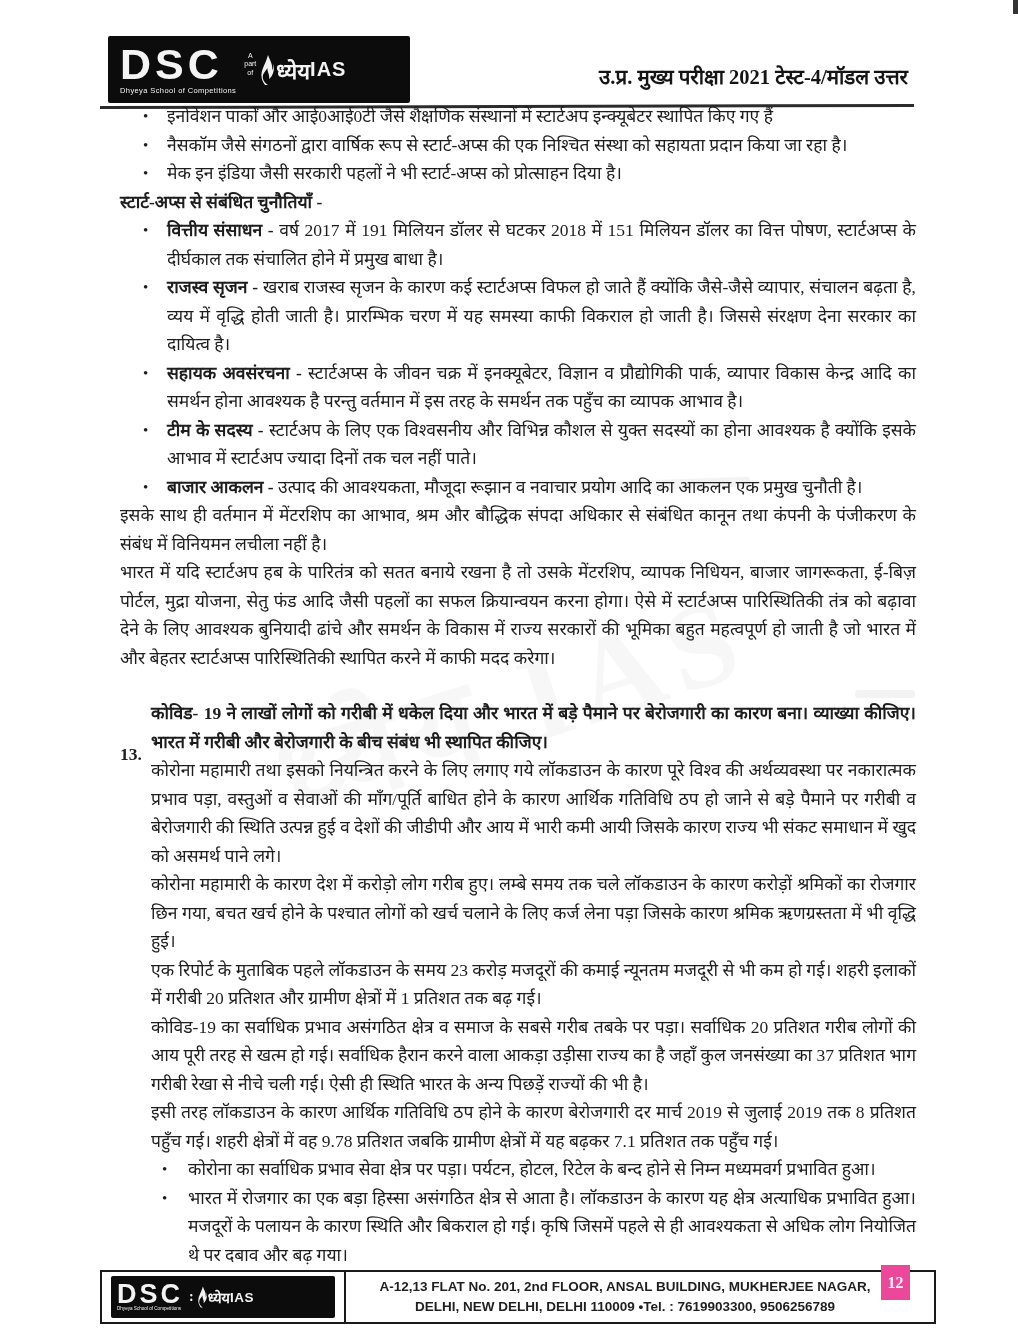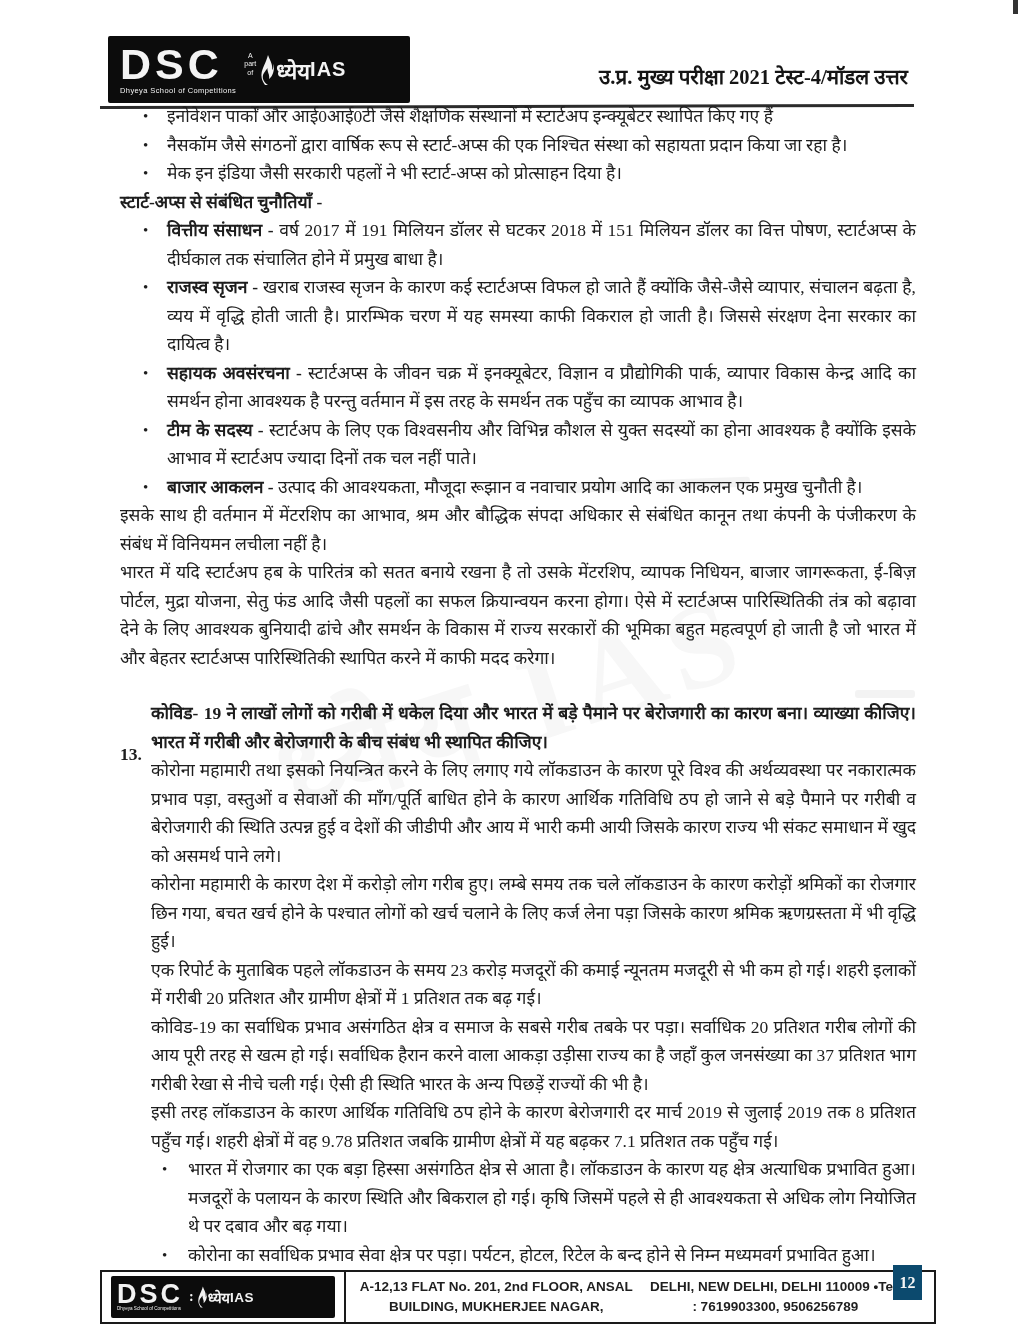--- a/index.html
+++ b/index.html
@@ -89,27 +89,27 @@
     font-family:"Liberation Sans", sans-serif; font-weight:bold;
     font-size:27px; letter-spacing:3px; line-height:0.9;
   }
   .f-tag { font-family:"Liberation Sans", sans-serif; font-size:4.6px; white-space:nowrap; margin-top:1px; }
   .f-left { display:flex; flex-direction:column; line-height:1; }
   .f-colon { font-size:14px; margin:0 4px 0 6px; font-weight:bold; }
   .f-flame { width:9px; height:22px; margin-right:1px; }
   .f-dhyeya { font-size:14.5px; font-weight:bold; }
   .f-ias { font-family:"Liberation Sans", sans-serif; font-size:13.5px; font-weight:bold; letter-spacing:0.5px; }
   .footer-address {
-    flex:1; display:flex; align-items:center; justify-content:center;
+    flex:1; display:flex; flex-direction:column; align-items:center; justify-content:center;
     font-family:"Liberation Sans", sans-serif; font-weight:bold; font-size:13.5px;
     line-height:1.45; color:#1f1f1f; text-align:center; padding-right:30px;
   }
   .page-num-box {
-    position:absolute; right:12px; top:-7px; width:29px; height:35px;
-    background:#0c4a6e; color:#f5f5f5; display:flex; align-items:center; justify-content:center;
+    position:absolute; right:24px; top:-7px; width:29px; height:35px;
+    background:#ec4899; color:#f5f5f5; display:flex; align-items:center; justify-content:center;
     font-family:"Liberation Serif", serif; font-weight:bold; font-size:16px;
   }
   .edge-mark { position:absolute; right:0; top:0; width:5px; height:14px; background:#333; }
 </style>
 </head>
 <body>
 
 <div class="page">
 
   <div class="edge-mark"></div>
@@ -176,22 +176,22 @@
       <div class="q-row">
         <span class="q-num">13.</span>
         <span class="q-text">कोविड- 19 ने लाखों लोगों को गरीबी में धकेल दिया और भारत में बड़े पैमाने पर बेरोजगारी का कारण बना। व्याख्या कीजिए। भारत में गरीबी और बेरोजगारी के बीच संबंध भी स्थापित कीजिए।</span>
       </div>
       <div class="ans-para">कोरोना महामारी तथा इसको नियन्त्रित करने के लिए लगाए गये लॉकडाउन के कारण पूरे विश्व की अर्थव्यवस्था पर नकारात्मक प्रभाव पड़ा, वस्तुओं व सेवाओं की माँग/पूर्ति बाधित होने के कारण आर्थिक गतिविधि ठप हो जाने से बड़े पैमाने पर गरीबी व बेरोजगारी की स्थिति उत्पन्न हुई व देशों की जीडीपी और आय में भारी कमी आयी जिसके कारण राज्य भी संकट समाधान में खुद को असमर्थ पाने लगे।</div>
       <div class="ans-para">कोरोना महामारी के कारण देश में करोड़ो लोग गरीब हुए। लम्बे समय तक चले लॉकडाउन के कारण करोड़ों श्रमिकों का रोजगार छिन गया, बचत खर्च होने के पश्चात लोगों को खर्च चलाने के लिए कर्ज लेना पड़ा जिसके कारण श्रमिक ऋणग्रस्तता में भी वृद्धि हुई।</div>
       <div class="ans-para">एक रिपोर्ट के मुताबिक पहले लॉकडाउन के समय 23 करोड़ मजदूरों की कमाई न्यूनतम मजदूरी से भी कम हो गई। शहरी इलाकों में गरीबी 20 प्रतिशत और ग्रामीण क्षेत्रों में 1 प्रतिशत तक बढ़ गई।</div>
       <div class="ans-para">कोविड-19 का सर्वाधिक प्रभाव असंगठित क्षेत्र व समाज के सबसे गरीब तबके पर पड़ा। सर्वाधिक 20 प्रतिशत गरीब लोगों की आय पूरी तरह से खत्म हो गई। सर्वाधिक हैरान करने वाला आकड़ा उड़ीसा राज्य का है जहाँ कुल जनसंख्या का 37 प्रतिशत भाग गरीबी रेखा से नीचे चली गई। ऐसी ही स्थिति भारत के अन्य पिछड़ें राज्यों की भी है।</div>
       <div class="ans-para">इसी तरह लॉकडाउन के कारण आर्थिक गतिविधि ठप होने के कारण बेरोजगारी दर मार्च 2019 से जुलाई 2019 तक 8 प्रतिशत पहुँच गई। शहरी क्षेत्रों में वह 9.78 प्रतिशत जबकि ग्रामीण क्षेत्रों में यह बढ़कर 7.1 प्रतिशत तक पहुँच गई।</div>
 
+      <div class="ans-bullet"><span>कोरोना का सर्वाधिक प्रभाव सेवा क्षेत्र पर पड़ा। पर्यटन, होटल, रिटेल के बन्द होने से निम्न मध्यमवर्ग प्रभावित हुआ।</span></div>
       <div class="ans-bullet"><span>भारत में रोजगार का एक बड़ा हिस्सा असंगठित क्षेत्र से आता है। लॉकडाउन के कारण यह क्षेत्र अत्याधिक प्रभावित हुआ। मजदूरों के पलायन के कारण स्थिति और बिकराल हो गई। कृषि जिसमें पहले से ही आवश्यकता से अधिक लोग नियोजित थे पर दबाव और बढ़ गया।</span></div>
-      <div class="ans-bullet"><span>कोरोना का सर्वाधिक प्रभाव सेवा क्षेत्र पर पड़ा। पर्यटन, होटल, रिटेल के बन्द होने से निम्न मध्यमवर्ग प्रभावित हुआ।</span></div>
       <div class="ans-bullet"><span>निर्यात व आपूर्ति श्रृंखला बाधित होने के कारण संगठित क्षेत्र के लोगों को अपने रोजगार खोने पड़े।</span></div>
     </div>
   </div>
 
   <div class="footer-box">
     <div class="footer-logo-cell">
       <div class="footer-logo">
         <div class="f-left">
           <span class="f-dsc">DSC</span>
           <span class="f-tag">Dhyeya School of Competitions</span>

